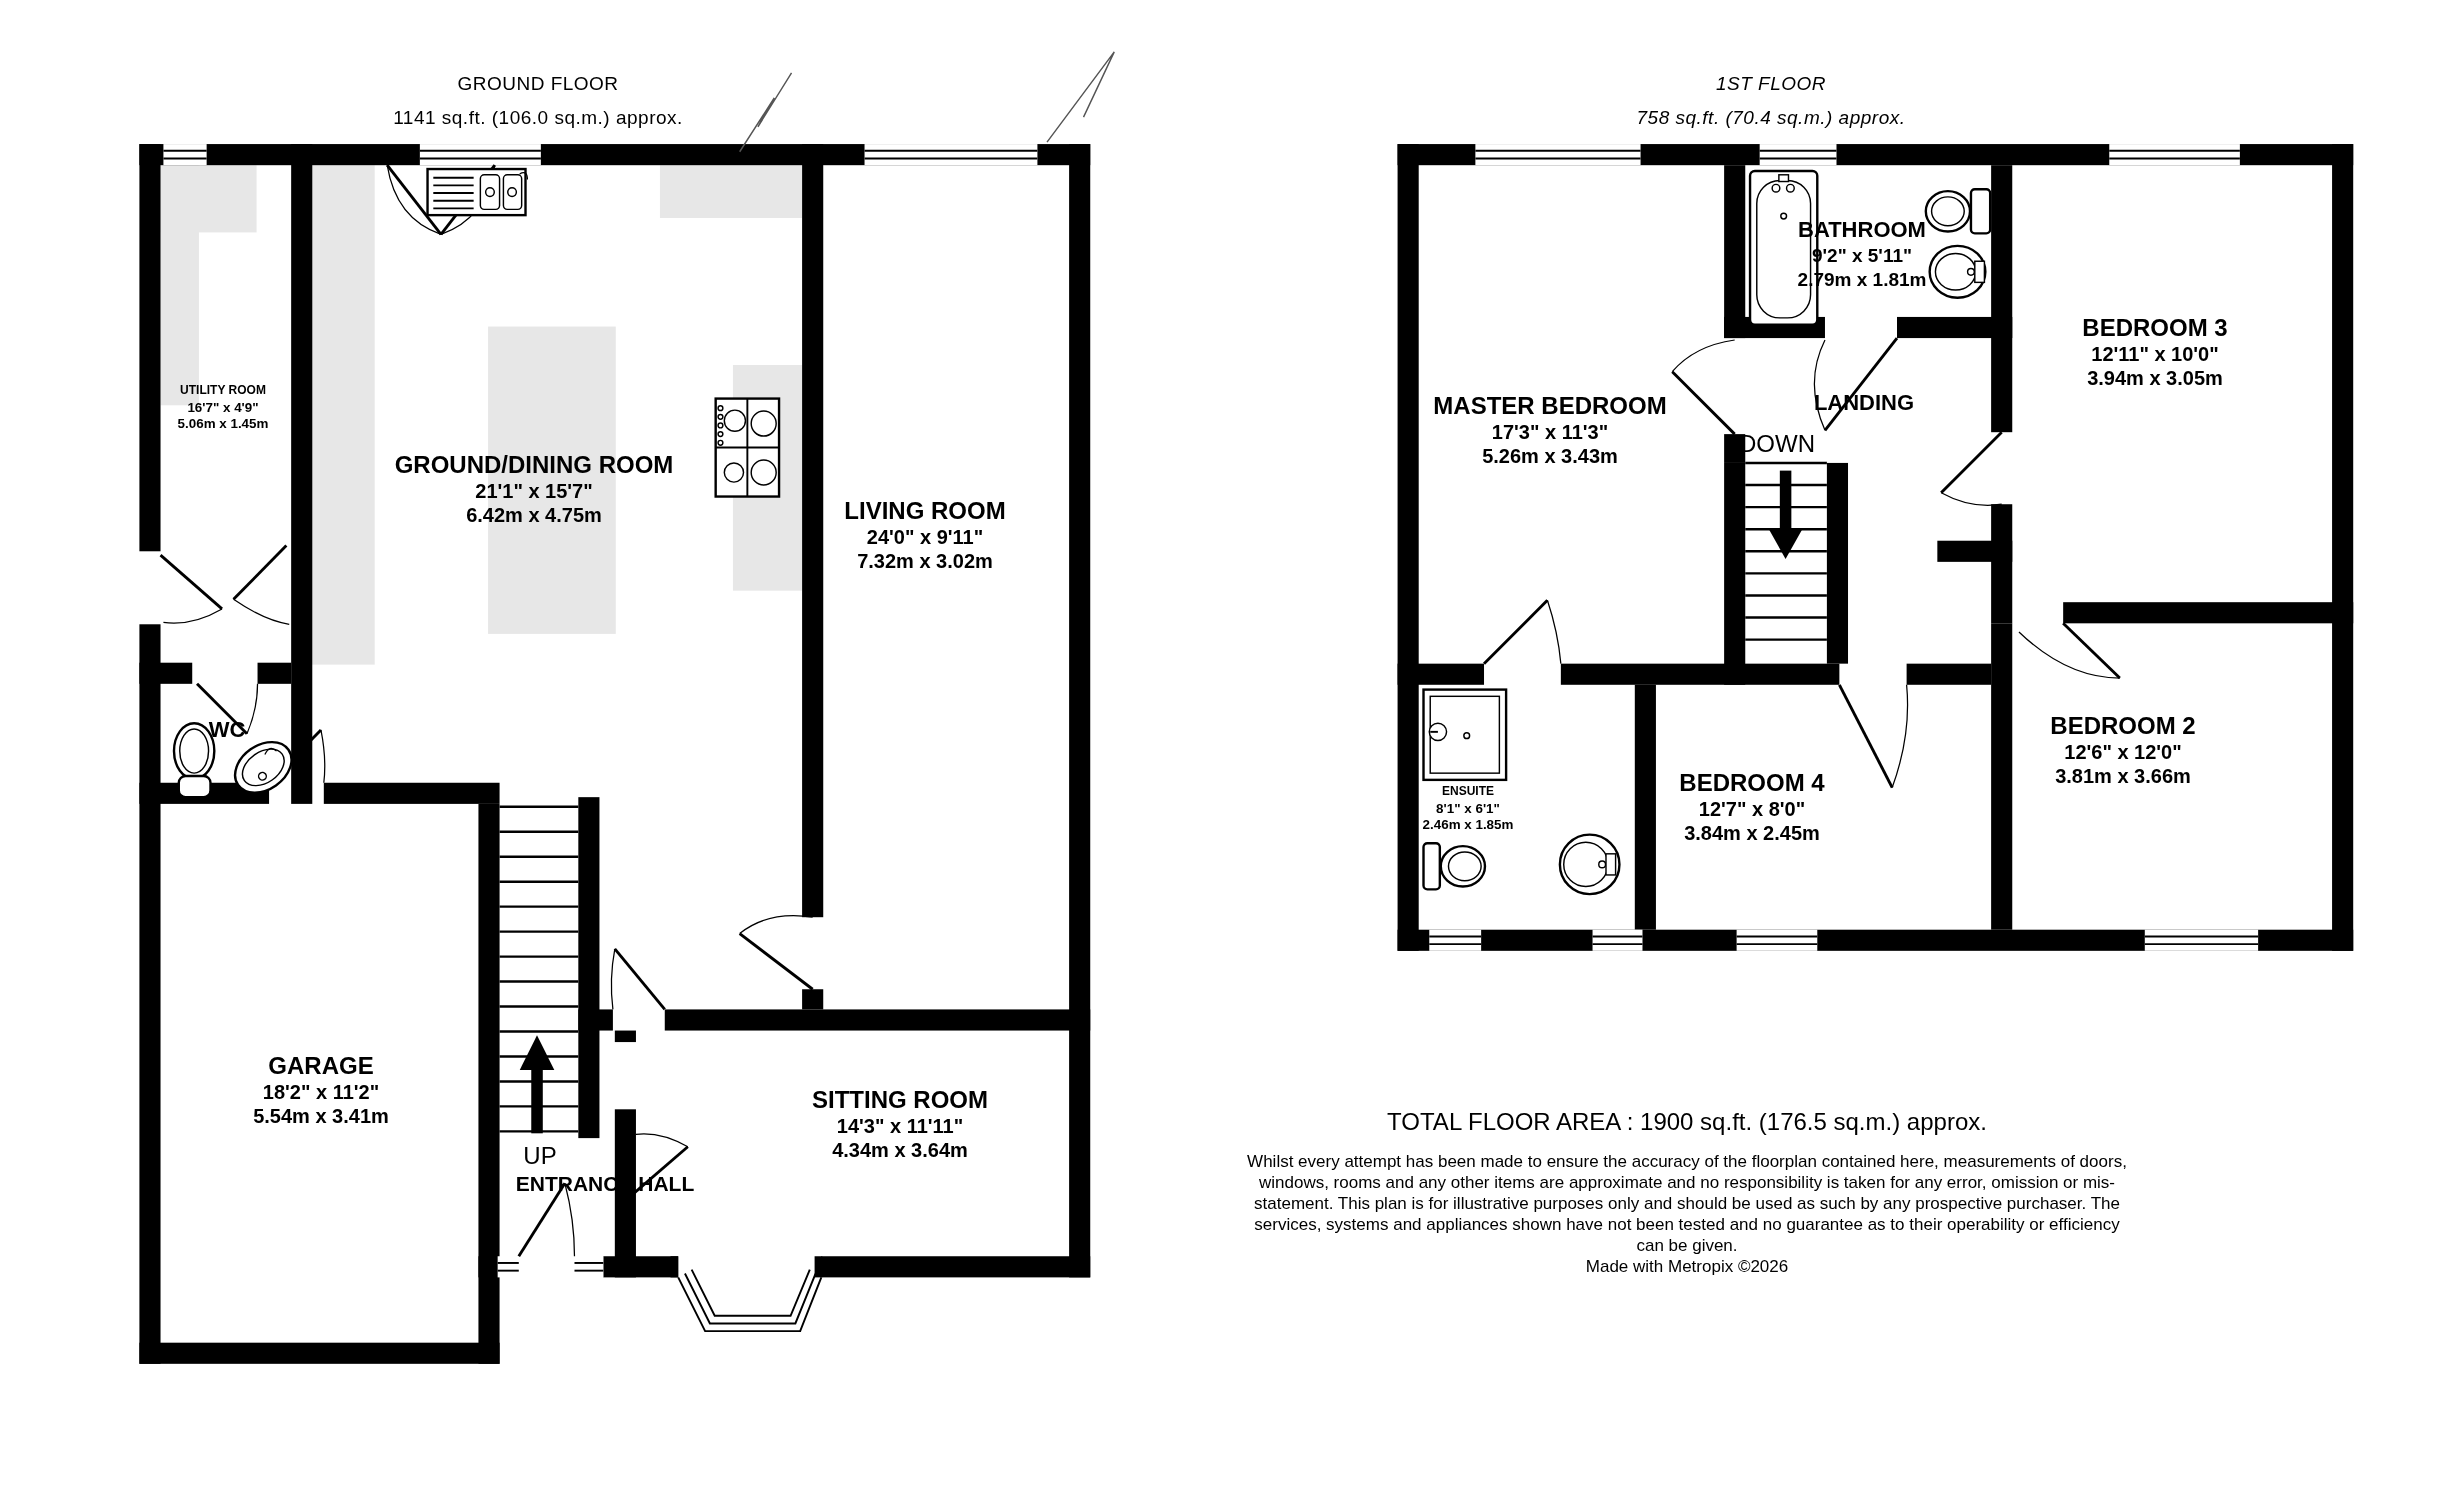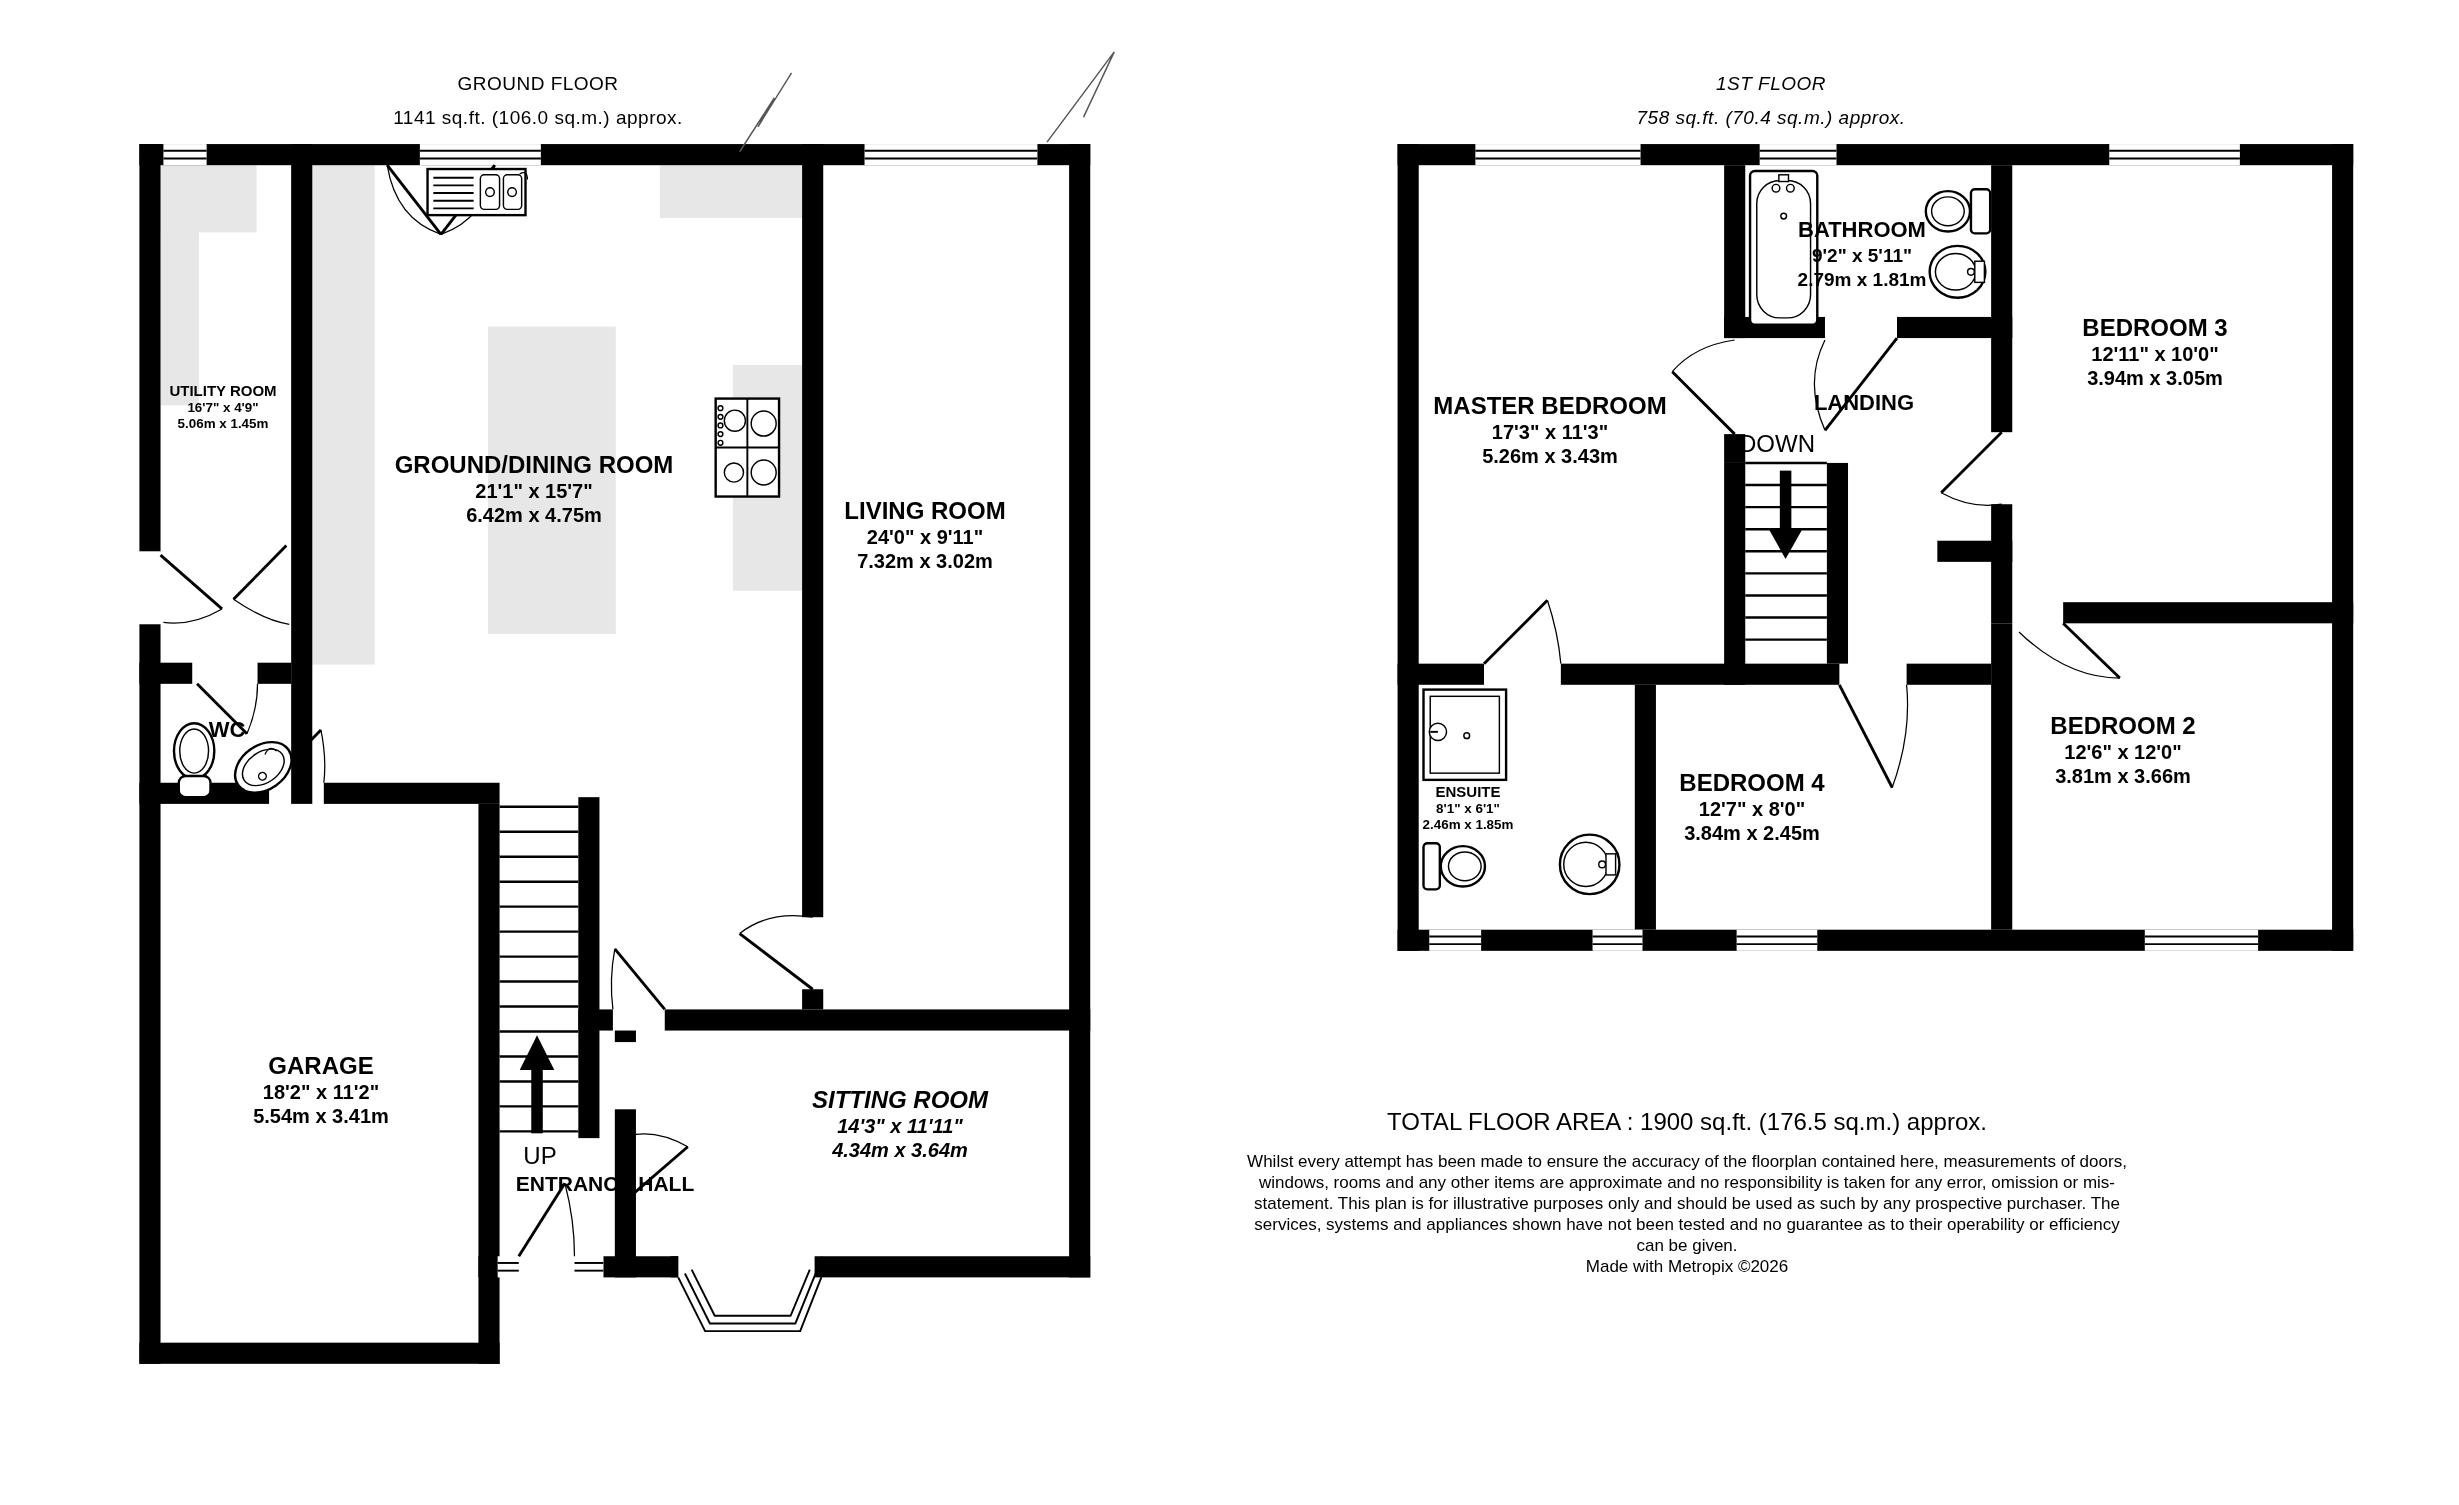--- a/index.html
+++ b/index.html
@@ -14,21 +14,21 @@
   .leaf{stroke:#000;stroke-width:3;fill:none;}
   .arc{stroke:#000;stroke-width:1.3;fill:none;}
   .tread{stroke:#000;stroke-width:2.5;}
   .zig{stroke:#555;stroke-width:1.5;fill:none;}
   .lbl{position:absolute;transform:translate(-50%,-50%);text-align:center;white-space:nowrap;}
   .title-block{font-size:19px;font-weight:400;line-height:34px;letter-spacing:0.5px;margin-top:40px;}
   .room-lg{font-weight:700;}
   .room-lg .nm{font-size:24px;line-height:28px;margin-top:23px;}
   .room-lg .dm{font-size:20px;line-height:24px;}
   .room-sm{font-weight:700;}
-  .room-sm .nm{font-size:15px;line-height:19px;}
+  .room-sm .nm{font-size:12px;line-height:19px;}
   .room-sm .dm{font-size:13.4px;line-height:16.3px;}
   .tag{font-weight:700;font-size:22px;}
   .dir{font-weight:400;font-size:24px;}
   .foot-total{font-size:24px;font-weight:400;}
   .foot-disc{position:absolute;width:884px;text-align:center;font-size:17px;line-height:21px;font-weight:400;transform:translateX(-50%);}
 </style>
 </head>
 <body>
 
 <svg id="plan-svg" width="2459" height="1505" viewBox="0 0 2560 1567" xmlns="http://www.w3.org/2000/svg">
@@ -329,21 +329,21 @@
 </div>
 
 <div class="lbl tag" style="left:227px;top:730px;">WC</div>
 
 <div class="lbl room-lg" style="left:321px;top:1078px;">
   <div class="nm">GARAGE</div>
   <div class="dm">18'2"  x 11'2"</div>
   <div class="dm">5.54m  x 3.41m</div>
 </div>
 
-<div class="lbl room-lg" style="left:900px;top:1112px;font-style:italic;">
+<div class="lbl room-lg" style="left:900px;top:1112px;">
   <div class="nm">SITTING ROOM</div>
   <div class="dm">14'3"  x 11'11"</div>
   <div class="dm">4.34m  x 3.64m</div>
 </div>
 
 <div class="lbl dir" style="left:540px;top:1156px;">UP</div>
 
 <div class="lbl tag" style="left:605px;top:1184px;font-size:21px;">ENTRANCE HALL</div>
 
 <div class="lbl room-lg" style="left:1550px;top:418px;">

